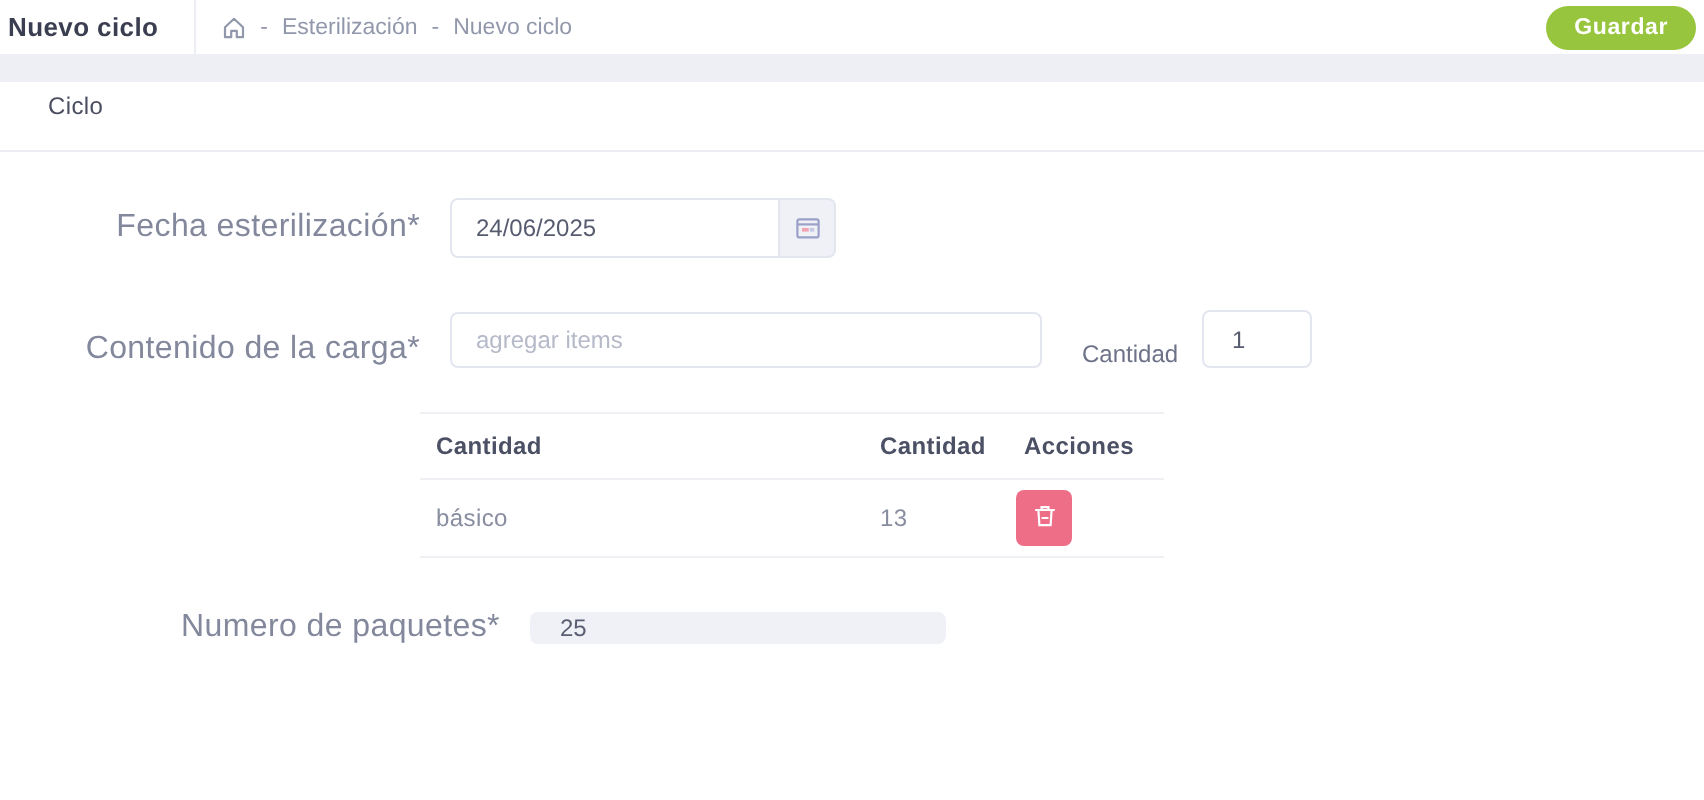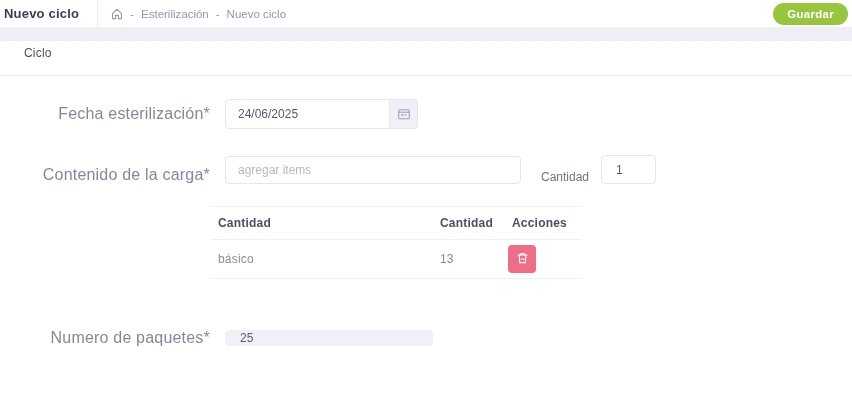--- a/index.html
+++ b/index.html
@@ -84,21 +84,21 @@
   .col-concepto { width:222px; }
   .col-cantidad { width:72px; }
   .td-actions { padding-left:4px; }
   .btn-delete {
     width:28px; height:28px; border:none; border-radius:4px;
     background:#ee6e88; display:flex; align-items:center; justify-content:center;
     cursor:pointer;
   }
 
   
-  .row-paquetes { margin-top:50px; }
+  .row-paquetes { margin-top:26px;padding-left:40px; }
   .paquetes-input {
     width:208px; height:16px; padding:0 14px;
     background:#f0f1f6; border:1px solid #f0f1f6; color:#5a5e72;
   }
 </style>
 </head>
 <body>
 
 <header class="topbar">
   <span class="page-title">Nuevo ciclo</span>

